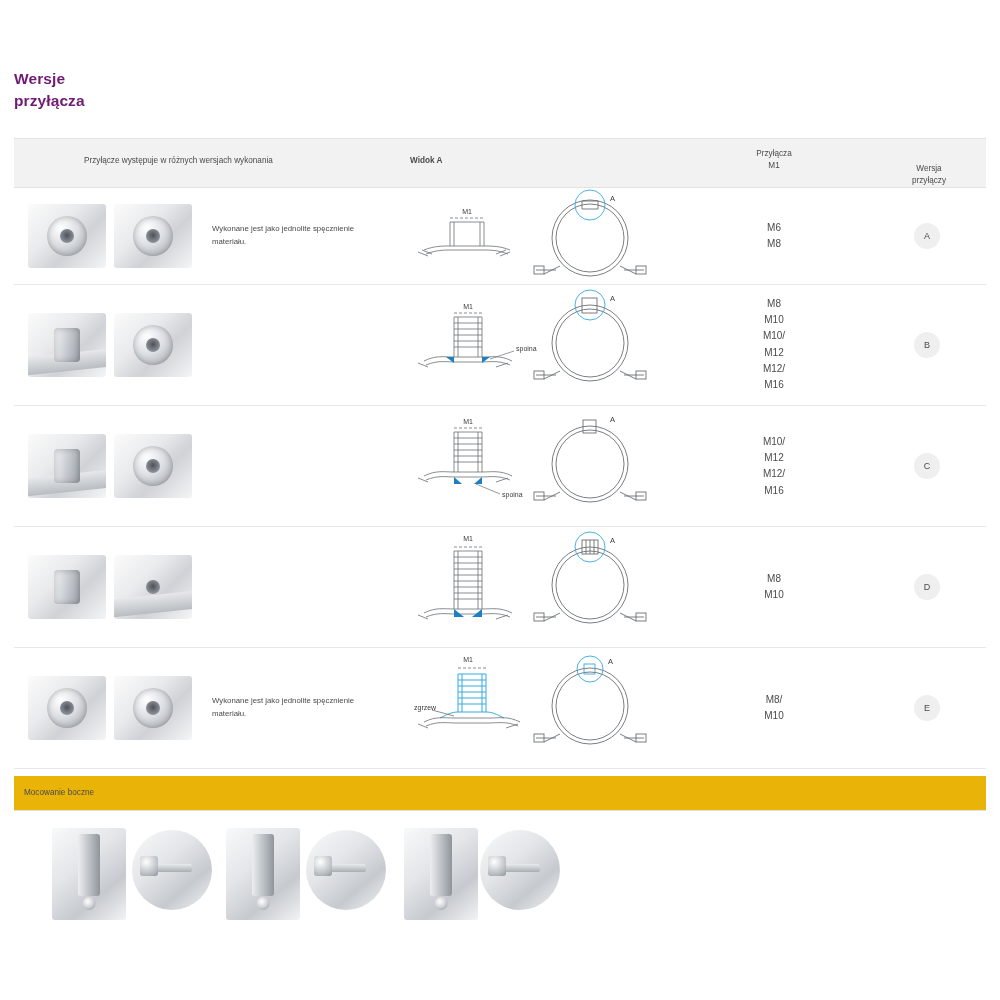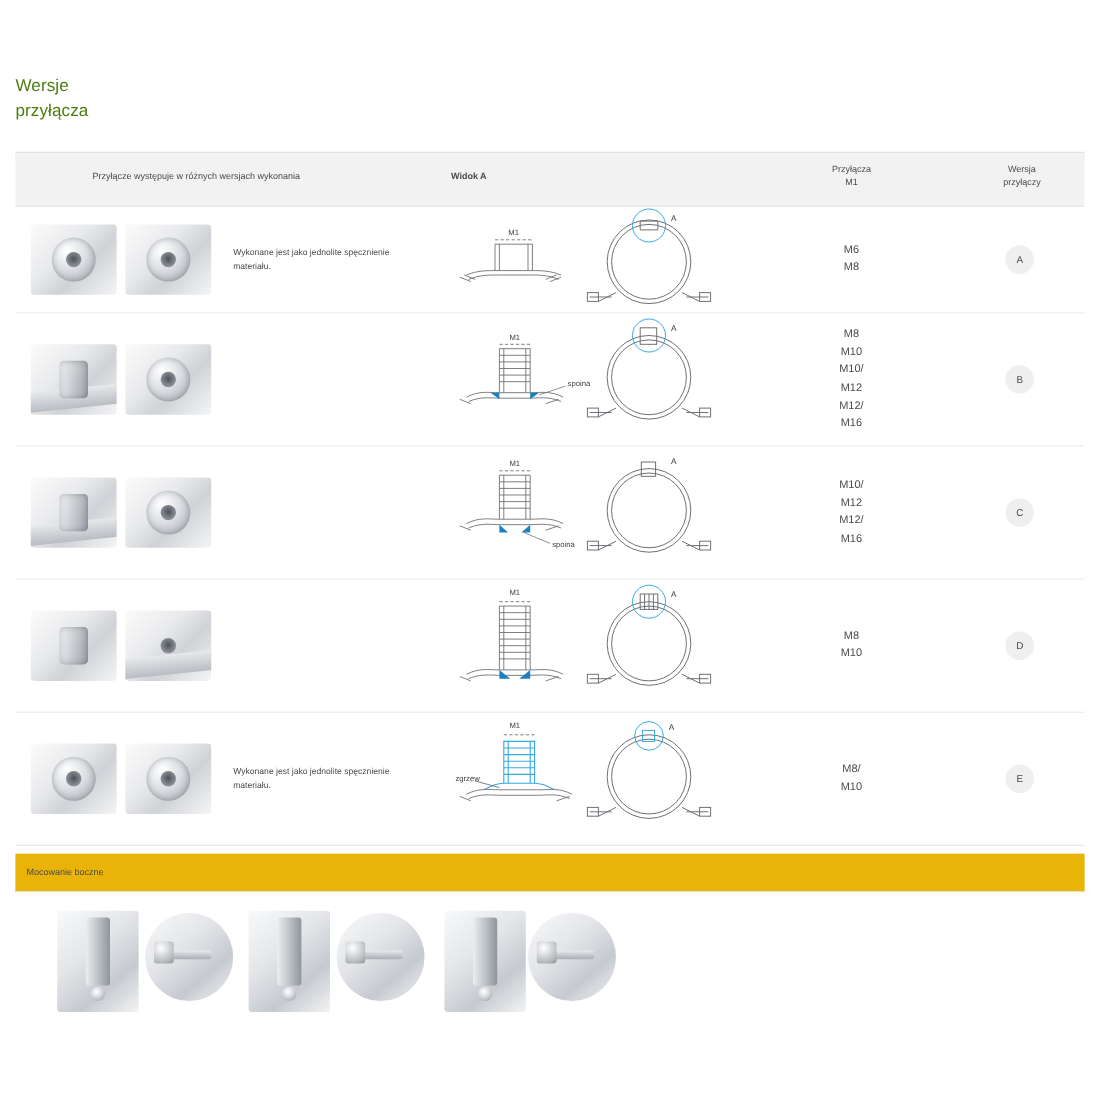--- a/index.html
+++ b/index.html
@@ -21,23 +21,23 @@
     box-sizing: border-box;
   }
 
   
   .title {
     position: absolute;
     left: 14px;
     top: 68px;
     width: 300px;
     font-size: 15.5px;
-    font-weight: normal;
+    font-weight: bold;
     line-height: 1.45;
-    color: #4d7c0f;
+    color: #701a75;
     letter-spacing: .1px;
   }
   .title span { display: block; }
 
   
   .table {
     position: absolute;
     left: 14px;
     top: 138px;
     width: 972px;
@@ -51,21 +51,21 @@
   }
   .th {
     position: absolute;
     font-size: 8.2px;
     color: #4a4a4a;
     line-height: 1.45;
   }
   .th.desc { left: 22px; top: 16px; margin-left: 48px; }
   .th.view { left: 396px; top: 16px; font-weight: bold; }
   .th.m1   { left: 700px; top: 9px; width: 120px; text-align: center; }
-  .th.ver  { left: 860px; top: 9px; width: 110px; text-align: center; }
+  .th.ver  { left: 860px; top: 24px; width: 110px; text-align: center; }
   .th .l2 { display: block; }
 
   .row {
     position: relative;
     height: 120px;
     border-bottom: 1px solid #e8e8e8;
     background: #ffffff;
   }
   .row.r1 { height: 96px; }
 

